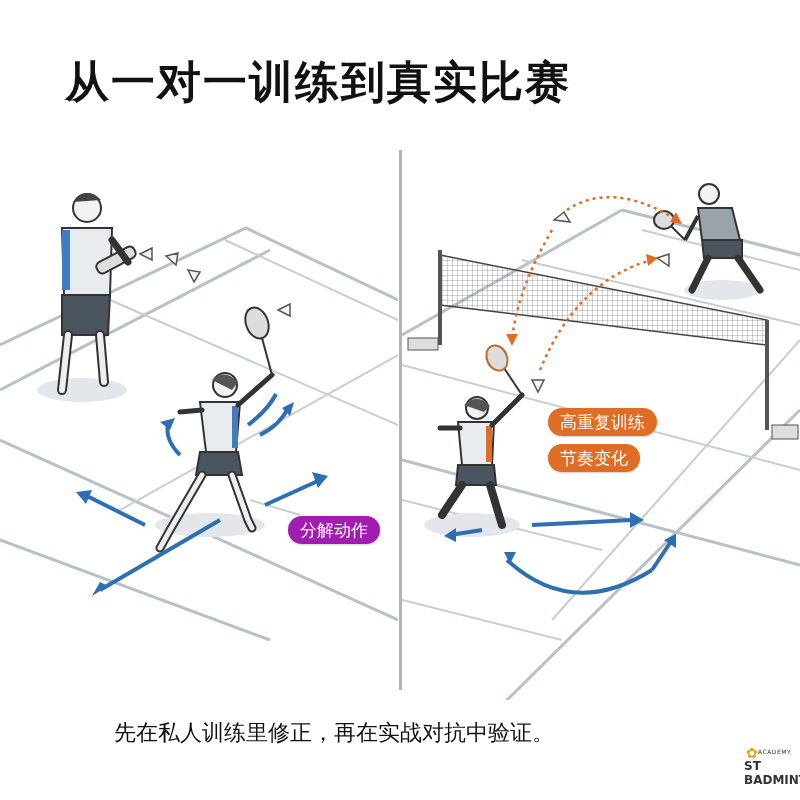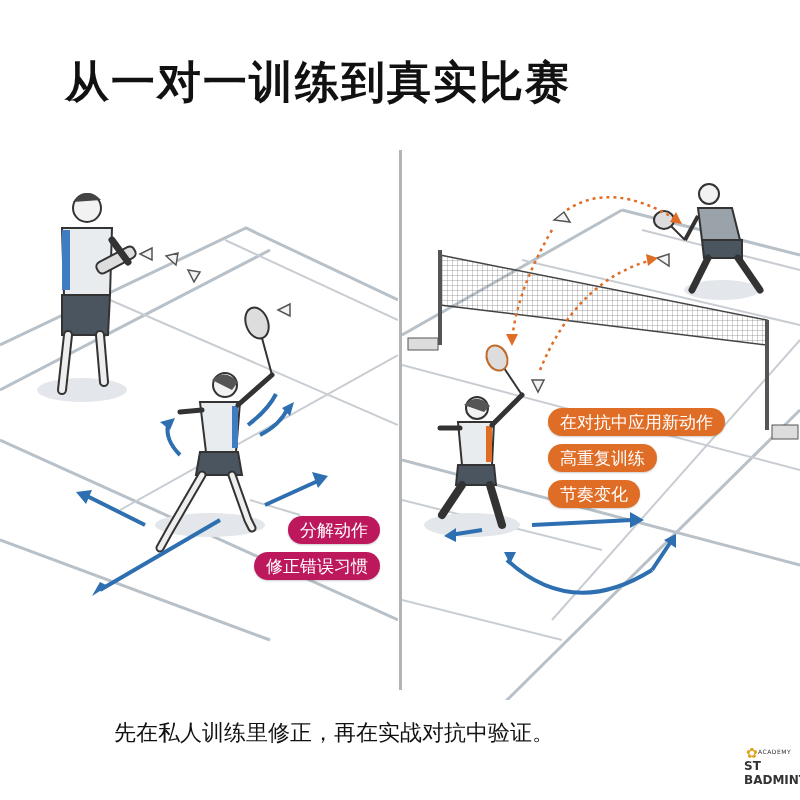--- a/index.html
+++ b/index.html
@@ -7,21 +7,21 @@
   .title{position:absolute;left:0;top:52px;width:636px;text-align:center;font-size:44px;font-weight:bold;color:#111;letter-spacing:2px;line-height:60px;}
   .divider{position:absolute;left:399px;top:150px;width:3px;height:540px;background:#b3b3b3;}
   .panel{position:absolute;top:140px;height:560px;}
   .panel.left{left:0;width:398px;}
   .panel.right{left:402px;width:398px;}
   svg{position:absolute;left:0;top:0;}
   .tags{position:absolute;display:flex;flex-direction:column;gap:8px;}
   .tags.left{right:18px;top:376px;align-items:flex-end;}
   .tags.right{left:146px;top:268px;align-items:flex-start;}
   .tag{color:#fff;font-size:17px;line-height:26px;padding:1px 12px;border-radius:14px;white-space:nowrap;box-shadow:0 1px 2px rgba(0,0,0,.2);}
-  .tag.blue{background:#be185d;}
+  .tag.blue{background:#a21caf;}
   .tag.orange{background:#e06d26;}
   .caption{position:absolute;left:0;top:718px;width:668px;text-align:center;font-size:22px;color:#111;line-height:30px;}
   .logo{position:absolute;left:744px;top:745px;width:50px;height:30px;}
   .logo .mark{position:absolute;left:2px;top:0;font-size:14px;color:#e0a020;}
   .logo .txt1{position:absolute;left:14px;top:3px;font-size:6px;color:#333;letter-spacing:.5px;}
   .logo .txt2{position:absolute;left:0;top:14px;font-size:12px;font-weight:bold;color:#333;}
 </style>
 </head>
 <body>
 
@@ -91,21 +91,20 @@
     <g fill="#2d6fb0">
       <polygon points="160,282 170,290 175,278"></polygon>
       <polygon points="282,268 294,262 290,276"></polygon>
       <polygon points="76,352 92,350 86,364"></polygon>
       <polygon points="328,336 312,332 318,348"></polygon>
       <polygon points="92,456 108,446 100,442"></polygon>
     </g>
   </svg>
   <div class="tags left">
     <div class="tag blue">分解动作</div>
-    <div class="tag blue">修正错误习惯</div>
   </div>
 </div>
 
 <div class="panel right">
   <svg width="398" height="560" viewBox="0 0 398 560">
 
     <g stroke="#b8c0c8" stroke-width="3" fill="none">
       <line x1="0" y1="195" x2="220" y2="70"></line>
       <line x1="220" y1="70" x2="398" y2="115"></line>
       <line x1="0" y1="320" x2="398" y2="425"></line>
@@ -182,21 +181,20 @@
       <line x1="250" y1="430" x2="270" y2="400"></line>
     </g>
     <g fill="#2d6fb0">
       <polygon points="42,396 54,388 54,402"></polygon>
       <polygon points="242,380 228,372 228,388"></polygon>
       <polygon points="102,412 114,412 108,424"></polygon>
       <polygon points="274,394 262,400 274,408"></polygon>
     </g>
   </svg>
   <div class="tags right">
-    <div class="tag orange">在对抗中应用新动作</div>
     <div class="tag orange">高重复训练</div>
     <div class="tag orange">节奏变化</div>
   </div>
 </div>
 
 <div class="caption">先在私人训练里修正，再在实战对抗中验证。</div>
 
 <div class="logo">
   <span class="mark">✿</span>
   <span class="txt1">ACADEMY</span>

